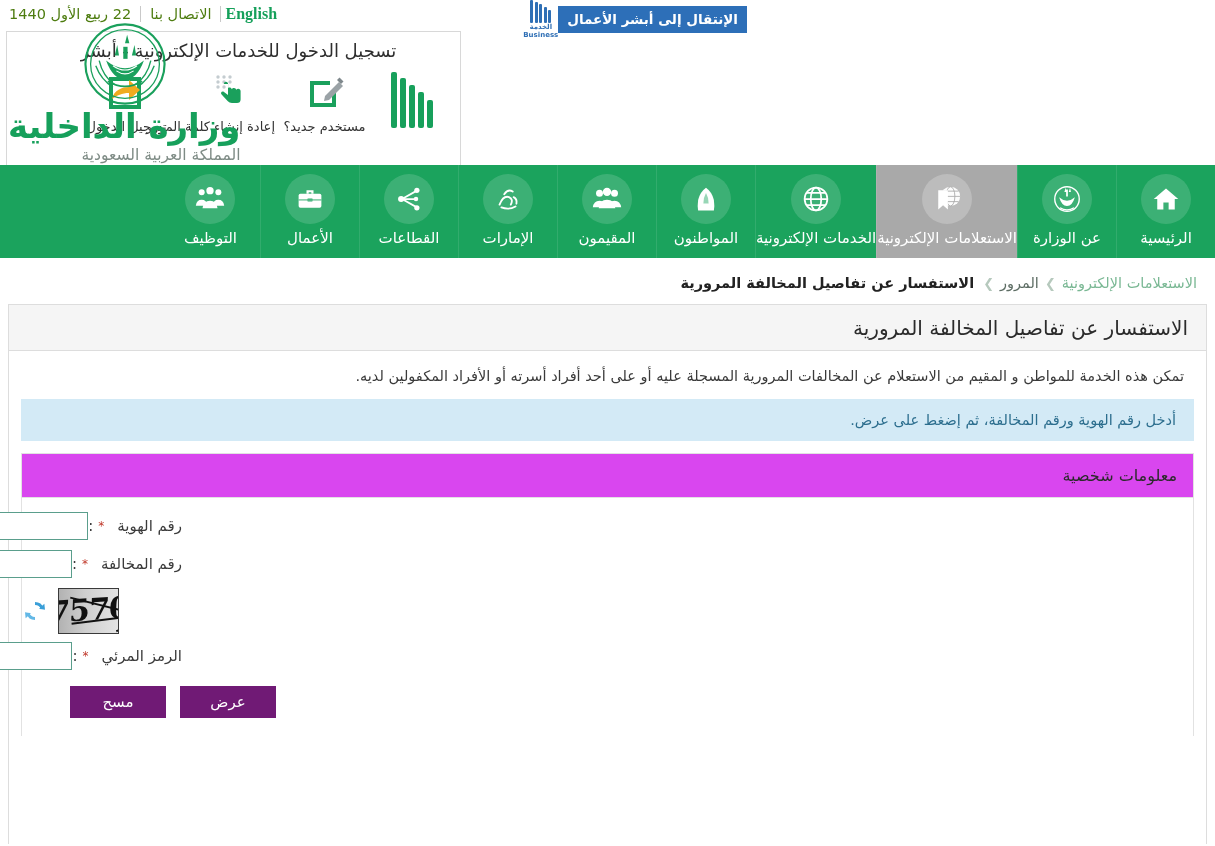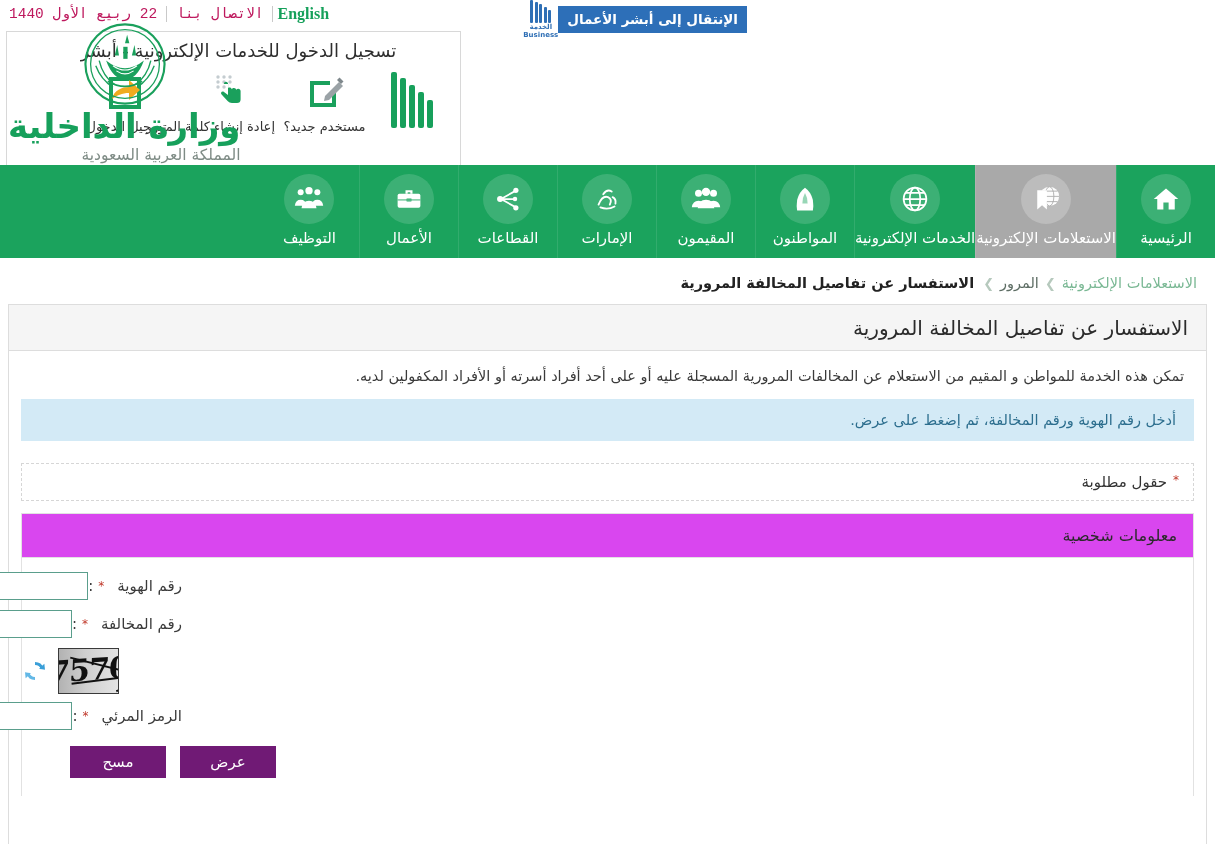--- a/index.html
+++ b/index.html
@@ -30,26 +30,25 @@
     position: absolute;
     left: 0; top: 0;
     height: 28px;
     display: flex;
     align-items: center;
     direction: rtl;
     padding-right: 6px;
   }
   .topbar-item {
     font-size: 14.5px;
-    color: #be185d;
+    color: #4d7c0f;
     padding: 0 9px;
     line-height: 28px;
     white-space: nowrap;
     text-decoration: none;
-    font-family: Liberation Mono, monospace;
   }
   .topbar-item.english {
     color: #15a05a;
     font-weight: bold;
     font-family: "Liberation Serif", "DejaVu Serif", serif;
     font-size: 16px;
     padding-left: 4px;
   }
   .topbar-sep {
     width: 1px; height: 16px;
@@ -594,20 +593,31 @@
 
     <a class="navitem" href="#">
       <span class="nav-circle">
         <svg width="28" height="28" viewBox="0 0 32 32">
             <path d="M16 4 L30 16 h-4 v12 h-7 v-8 h-6 v8 h-7 v-12 h-4 z" fill="#fff"></path>
           </svg>
       </span>
       <span class="nav-label">الرئيسية</span>
     </a>
 
+    <a class="navitem" href="#">
+      <span class="nav-circle">
+        <svg width="28" height="28" viewBox="0 0 32 32">
+          <circle cx="16" cy="16" r="14" fill="none" stroke="#fff" stroke-width="1.6"></circle>
+          <path d="M13 8 l1.5-5 1 5 z M18 8 l1.5-5 1 5 z M15 5 h2 v8 h-2 z" fill="#fff"></path>
+          <path d="M7 14 q9 8 18 0 q-3 10 -9 10 q-6 0 -9 -10 z" fill="#fff"></path>
+          <path d="M8 26 q8 5 16 0" stroke="#fff" stroke-width="1.5" fill="none"></path>
+        </svg>
+      </span>
+      <span class="nav-label">عن الوزارة</span>
+    </a>
 
     <a class="navitem active" href="#">
       <span class="nav-circle">
         <svg width="28" height="28" viewBox="0 0 32 32">
           <circle cx="20" cy="13" r="11" fill="#fff" opacity="0.95"></circle>
           <g stroke="#a9a9a9" stroke-width="1" fill="none">
             <ellipse cx="20" cy="13" rx="5" ry="11"></ellipse>
               <path d="M9 13 h22"></path>
               <path d="M11 7 h18 M11 19 h18"></path>
           </g>
@@ -720,23 +730,20 @@
   <div class="panel">
 
     <div class="panel-head">
       <h1>الاستفسار عن تفاصيل المخالفة المرورية</h1>
     </div>
 
     <div class="panel-desc">تمكن هذه الخدمة للمواطن و المقيم من الاستعلام عن المخالفات المرورية المسجلة عليه أو على أحد أفراد أسرته أو الأفراد المكفولين لديه.</div>
 
     <div class="info-bar">أدخل رقم الهوية ورقم المخالفة، ثم إضغط على عرض.</div>
 
-    <div class="required-box">
-      <span class="req-star">*</span><span>حقول مطلوبة</span>
-    </div>
 
     <div class="section">
       <div class="section-head">معلومات شخصية</div>
       <div class="section-body">
 
         <div class="form-row">
           <span class="form-label">رقم الهوية</span>
           <span class="star">*</span>
           <span class="form-colon">:</span>
           <input class="txt" type="text" value="" style="">

